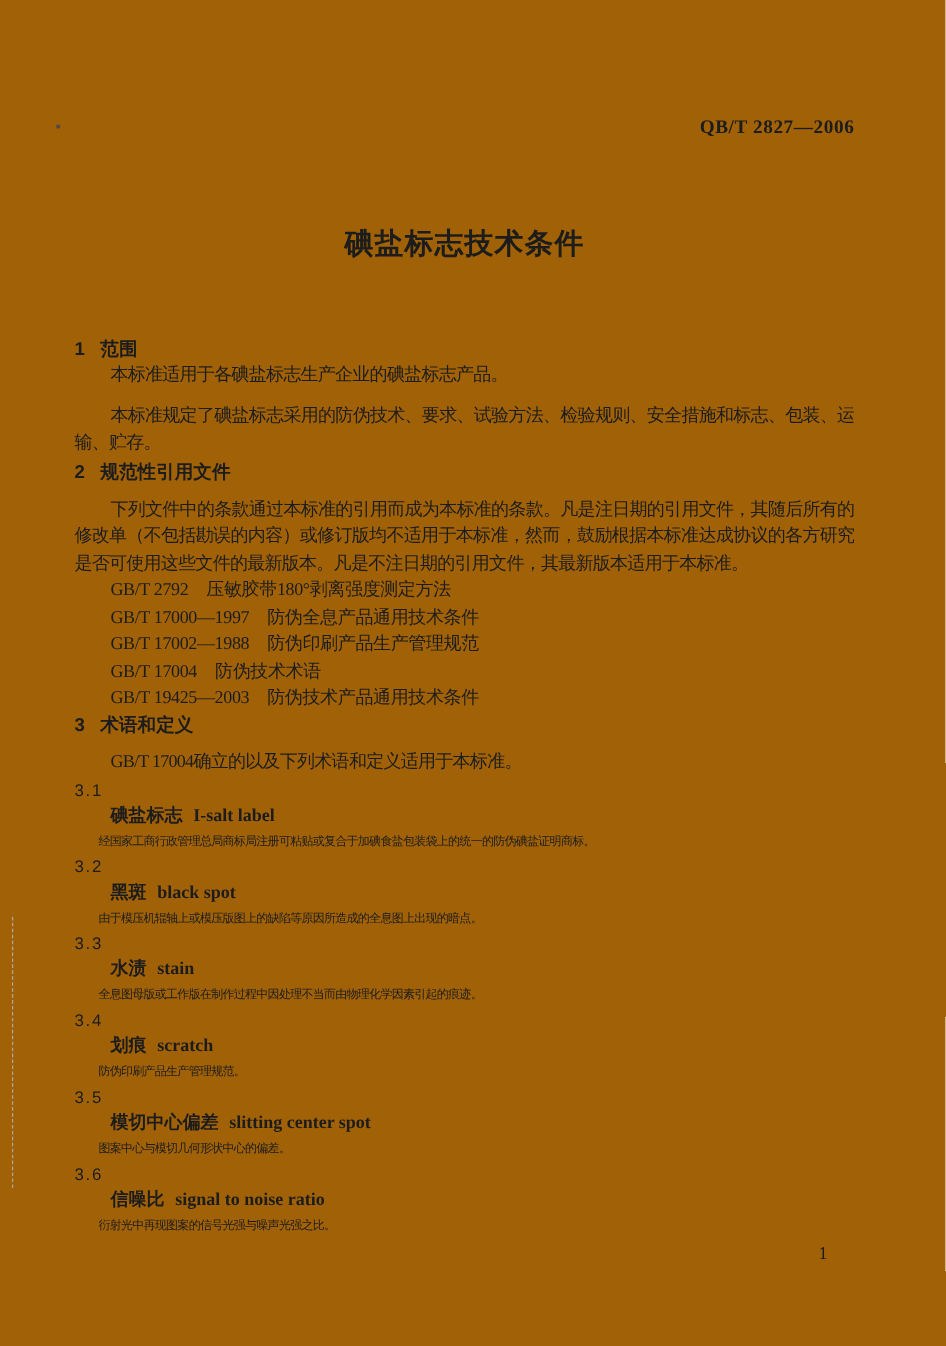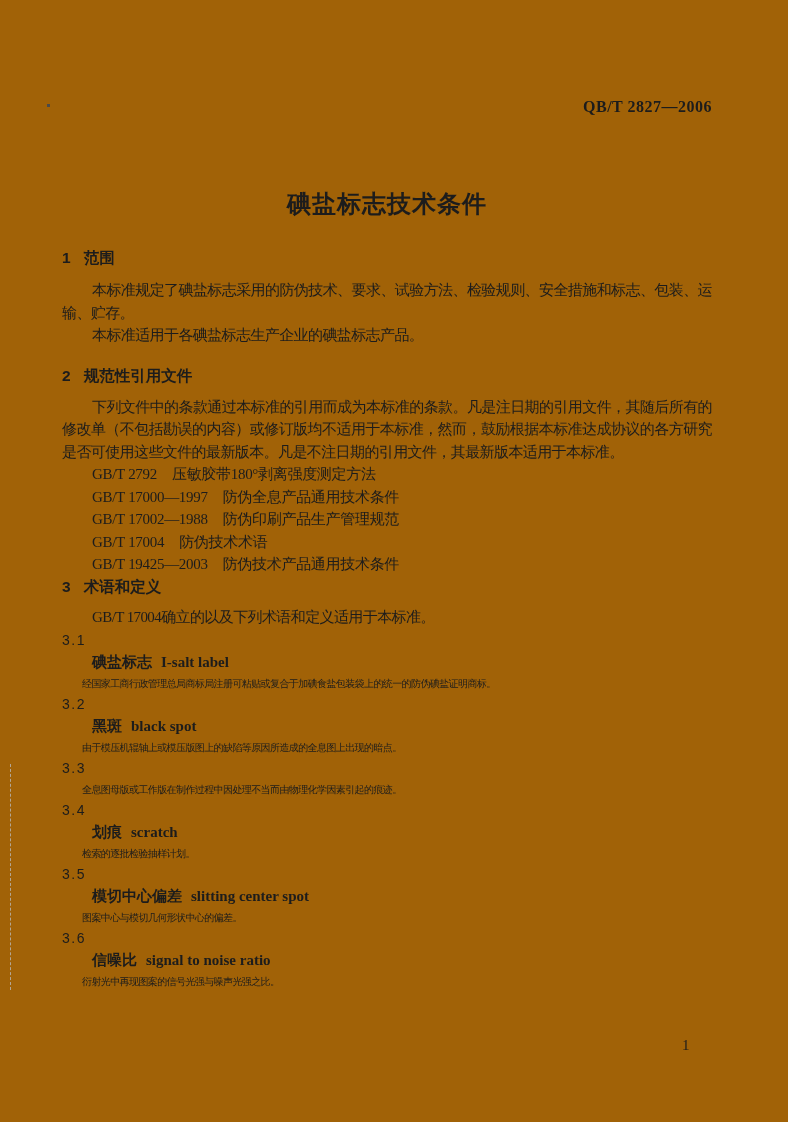--- a/index.html
+++ b/index.html
@@ -32,22 +32,22 @@
     letter-spacing:1px;
     line-height:28px;
   }
   .sec-head {
     font-family:"Liberation Sans","DejaVu Sans",sans-serif;
     font-weight:bold;
     font-size:15.5px;
     line-height:21px;
   }
   .sec-head .sec-num { display:inline-block; margin-right:13px; }
-  .sec-head-1 { margin-top:29px; }
-  .sec-head-2 { margin-top:18px; }
+  .sec-head-1 { margin-top:63px; }
+  .sec-head-2 { margin-top:2px; }
   .sec-head-3 { margin-top:0px; }
   .para {
     font-size:15px;
     letter-spacing:-0.6px;
     line-height:22.5px;
     text-align:justify;
     text-indent:2em;
   }
   .para-first { margin-top:11px; }
   .intro-2 { margin-top:10px; }
@@ -117,22 +117,22 @@
 
   <div class="content">
 
     <div class="doc-number">QB/T 2827—2006</div>
 
     <div class="doc-title">碘盐标志技术条件</div>
 
     <div class="sec-head sec-head-1">
       <span class="sec-num">1</span><span>范围</span>
     </div>
+    <p class="para">本标准适用于各碘盐标志生产企业的碘盐标志产品。</p>
     <p class="para para-first">本标准规定了碘盐标志采用的防伪技术、要求、试验方法、检验规则、安全措施和标志、包装、运输、贮存。</p>
-    <p class="para">本标准适用于各碘盐标志生产企业的碘盐标志产品。</p>
 
     <div class="sec-head sec-head-2">
       <span class="sec-num">2</span><span>规范性引用文件</span>
     </div>
     <p class="para intro-2">下列文件中的条款通过本标准的引用而成为本标准的条款。凡是注日期的引用文件，其随后所有的修改单（不包括勘误的内容）或修订版均不适用于本标准，然而，鼓励根据本标准达成协议的各方研究是否可使用这些文件的最新版本。凡是不注日期的引用文件，其最新版本适用于本标准。</p>
 
     <div class="ref-list">
       <div class="ref-item">
         <span class="ref-code">GB/T 2792</span><span>压敏胶带180°剥离强度测定方法</span>
       </div>
@@ -168,29 +168,32 @@
       <div>
         <div class="term-num">3.2</div>
         <div class="term-name">
           <span class="term-zh">黑斑</span><span class="term-en">black spot</span>
         </div>
         <p class="term-def">由于模压机辊轴上或模压版图上的缺陷等原因所造成的全息图上出现的暗点。</p>
       </div>
 
       <div>
         <div class="term-num">3.3</div>
+        <div class="term-name">
+          <span class="term-zh">水渍</span><span class="term-en">stain</span>
+        </div>
         <p class="term-def">全息图母版或工作版在制作过程中因处理不当而由物理化学因素引起的痕迹。</p>
       </div>
 
       <div>
         <div class="term-num">3.4</div>
         <div class="term-name">
           <span class="term-zh">划痕</span><span class="term-en">scratch</span>
         </div>
-        <p class="term-def">检索的逐批检验抽样计划。</p>
+        <p class="term-def">防伪印刷产品生产管理规范。</p>
       </div>
 
       <div>
         <div class="term-num">3.5</div>
         <div class="term-name">
           <span class="term-zh">模切中心偏差</span><span class="term-en">slitting center spot</span>
         </div>
         <p class="term-def">图案中心与模切几何形状中心的偏差。</p>
       </div>
 

